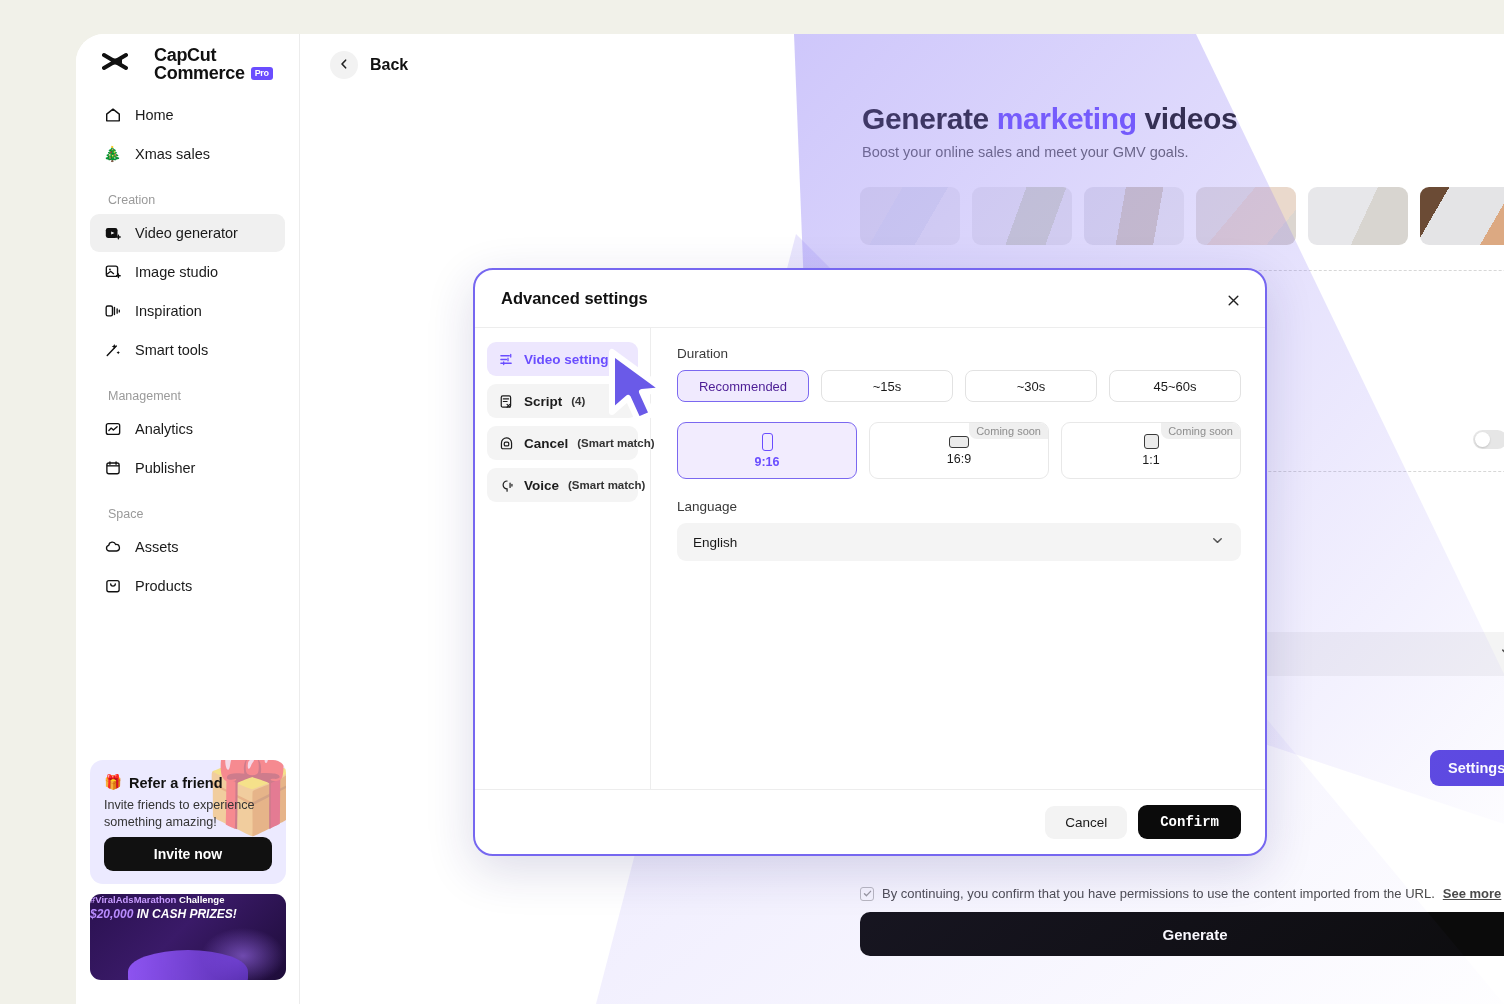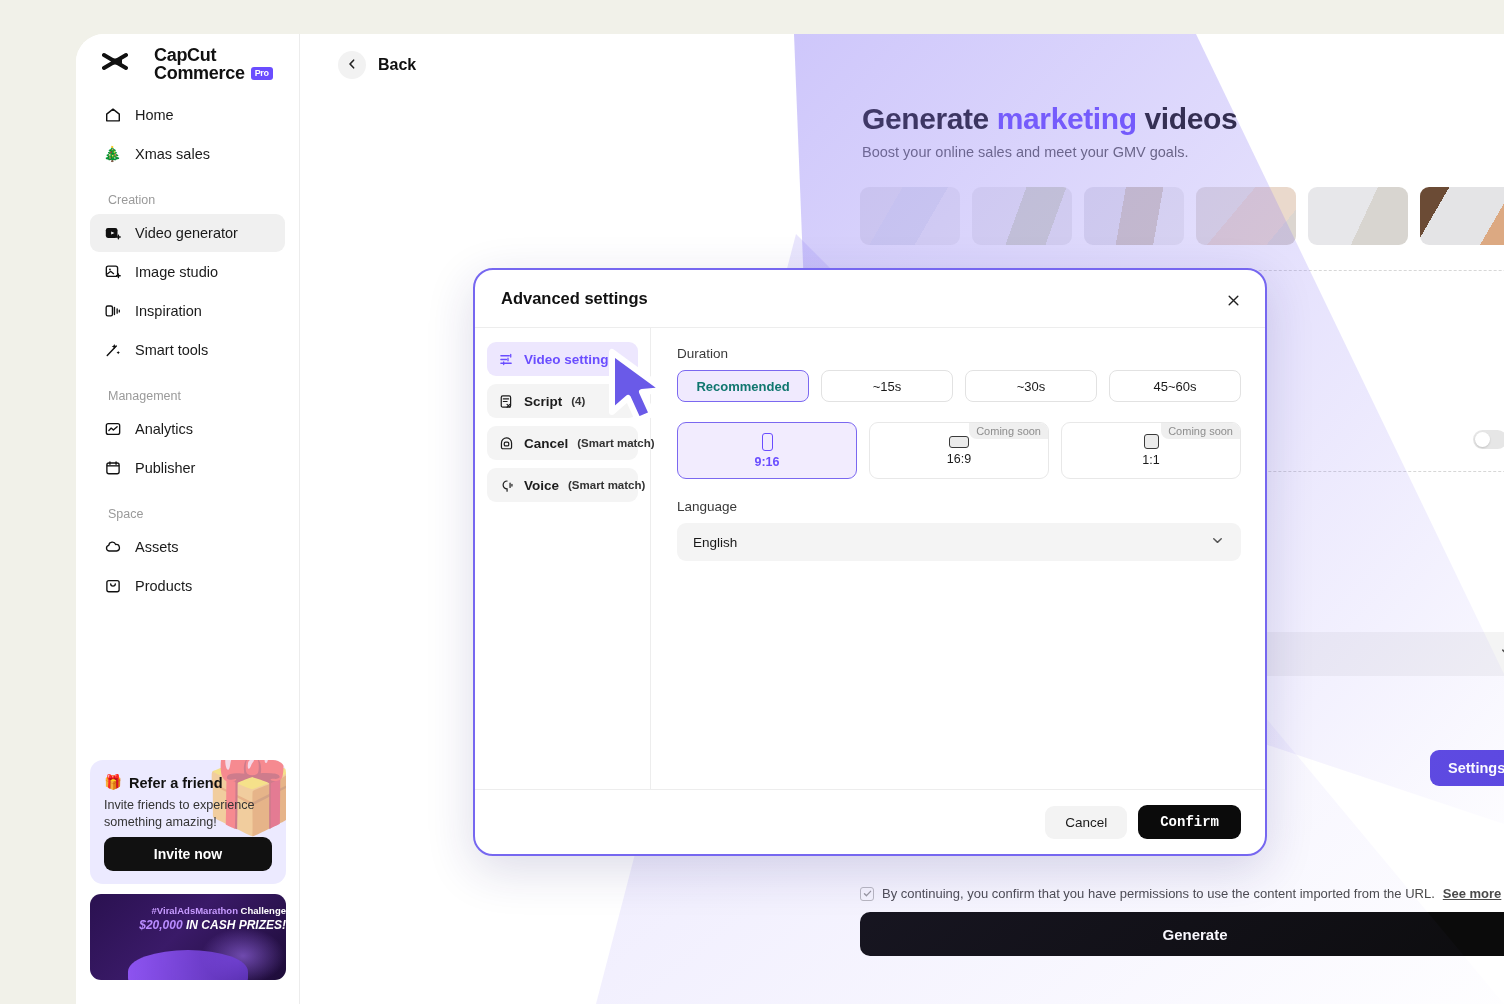--- a/index.html
+++ b/index.html
@@ -92,41 +92,41 @@
     border-radius: 9px; font-size: 14px; font-weight: 700;
     font-family: inherit; cursor: pointer;
   }
 
   #promo-card {
     position: absolute; left: 14px; bottom: 24px;
     width: 196px; height: 86px; border-radius: 11px; overflow: hidden;
     background:
       radial-gradient(60px 40px at 78% 72%, rgba(168,120,255,.55), transparent 70%),
       linear-gradient(135deg, #2a1150 0%, #3a1a68 45%, #1d0c38 100%);
-    color: #fff; padding-top: 11px; text-align: right;
+    color: #fff; text-align: left;
   }
   .promo-l1 { font-size: 9.5px; font-weight: 700; }
   .promo-l1 em { color: #c79bff; font-style: normal; }
   .promo-l2 { font-size: 12px; font-weight: 800; font-style: italic; margin-top: 2px; }
   .promo-l2 em { color: #b98cff; font-style: italic; }
   .promo-art {
     position: absolute; left: 50%; bottom: -6px; transform: translateX(-50%);
     width: 120px; height: 36px;
     background: linear-gradient(90deg, rgba(150,90,255,.9), rgba(110,60,220,.7));
     border-radius: 50% 50% 8px 8px / 60% 60% 8px 8px;
     filter: blur(.4px);
   }
 
   
   #main {
     position: absolute; left: 224px; top: 0; right: 0; bottom: 0;
     background: #fff;
   }
   #topbar {
-    position: absolute; left: 8px; top: 0; right: 0; height: 62px;
+    position: absolute; left: 0; top: 0; right: 0; height: 62px;
     display: flex; align-items: center; padding-left: 30px; gap: 12px;
   }
   .back-circle {
     width: 28px; height: 28px; border-radius: 50%;
     background: #f2f2f2; display: flex; align-items: center; justify-content: center;
     cursor: pointer;
   }
   .back-label { font-size: 16px; font-weight: 700; color: #111; }
 
   .hero-title {
@@ -283,21 +283,21 @@
   #modal-panel { flex: 1; padding: 18px 24px 0 26px; }
   .field-label { font-size: 13.5px; color: #3a3a3a; margin-bottom: 9px; }
 
   .dur-row { display: flex; gap: 12px; margin-bottom: 20px; }
   .dur-opt {
     flex: 1; height: 32px; border: 1px solid #e2e2e2; border-radius: 8px;
     display: flex; align-items: center; justify-content: center;
     font-size: 13px; color: #1a1a1a; cursor: pointer; background: #fff;
   }
   .dur-opt.sel {
-    background: #f0eafe; border-color: #7b68f0; color: #0f766e; font-weight: 700;
+    background: #f0eafe; border-color: #7b68f0; color: #4c1d95; font-weight: 400;
   }
 
   .ar-row { display: flex; gap: 12px; margin-bottom: 20px; }
   .ar-opt {
     position: relative; flex: 1; height: 57px;
     border: 1px solid #e8e8e8; border-radius: 9px; background: #fff;
     display: flex; flex-direction: column; align-items: center; justify-content: center;
     gap: 4px; cursor: pointer;
   }
   .ar-opt.sel { background: #f2ecfe; border-color: #7b68f0; }

